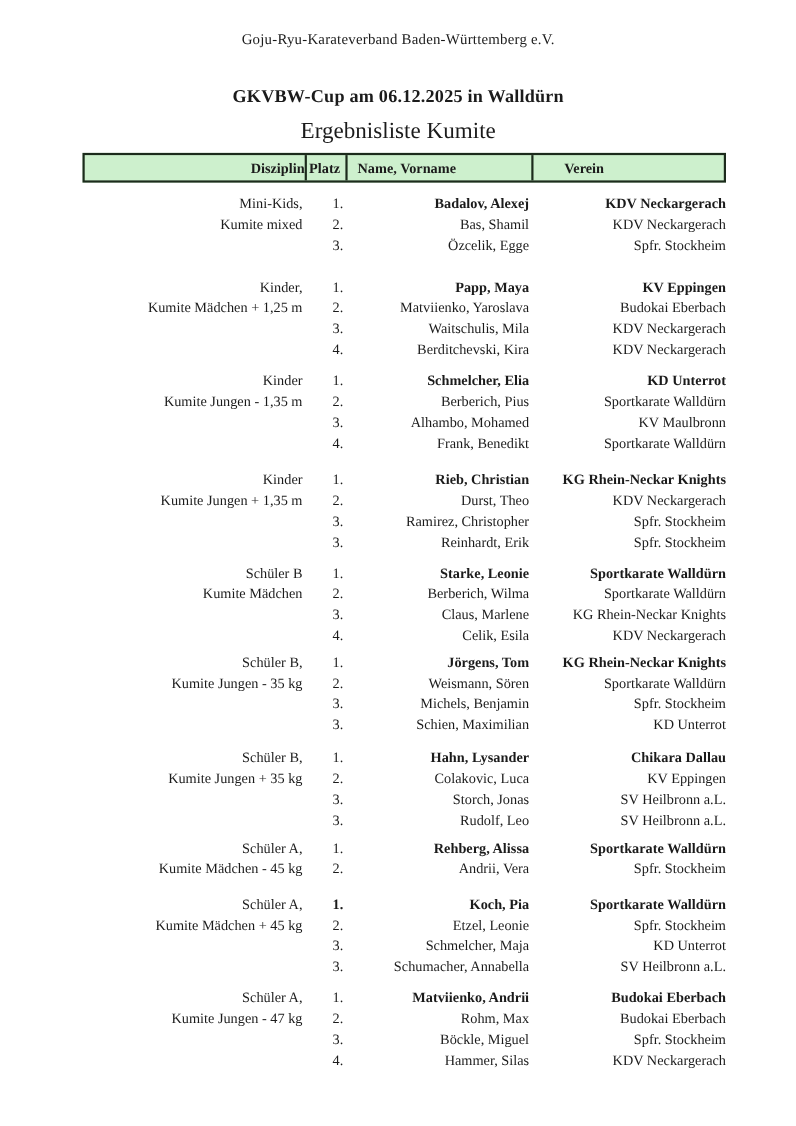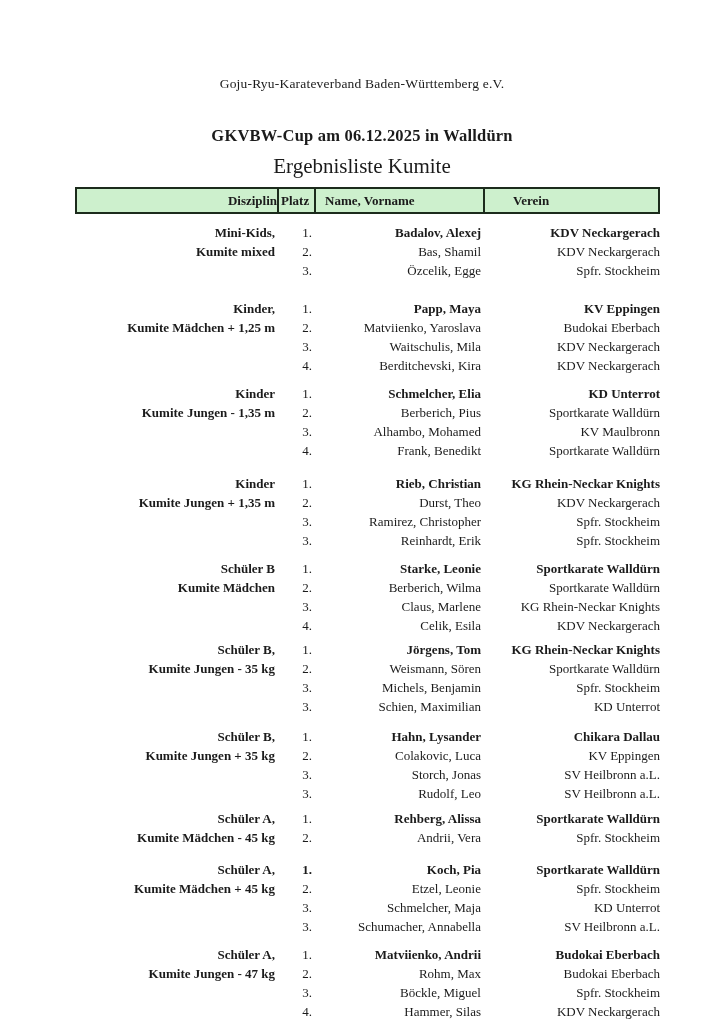--- a/index.html
+++ b/index.html
@@ -1,21 +1,21 @@
 <!DOCTYPE html>
 <html><head>
 <meta charset="utf-8">
 <style>
   html,body{margin:0;padding:0;}
   body{
     width:724px;height:1024px;background:#ffffff;overflow:hidden;position:relative;
     font-family:"Liberation Serif","DejaVu Serif",serif;color:#1b1b1b;
     --header-bg:#cdf0cd; --border-col:#1c2b1c;
   }
-  .page{position:relative;width:724px;height:900px;margin-top:48px;}
+  .page{position:relative;width:724px;height:900px;}
   .org-line{
     padding-top:28px;text-align:center;font-size:13.5px;letter-spacing:.2px;
   }
   .event-title{
     margin-top:34px;text-align:center;font-size:16.5px;font-weight:bold;letter-spacing:.2px;
   }
   .page-title{
     margin-top:8px;text-align:center;font-size:21px;font-weight:normal;
   }
   .content{margin-left:75px;width:585px;text-align:right;}
@@ -28,21 +28,21 @@
   }
   .thead .hcell{padding-left:7px;white-space:nowrap;}
   .thead .hcell.c2{border-left:2px solid var(--border-col);padding-left:2px;align-self:stretch;display:flex;align-items:center;}
   .thead .hcell.c3{border-left:2px solid var(--border-col);padding-left:9px;align-self:stretch;display:flex;align-items:center;}
   .thead .hcell.c4{border-left:2px solid var(--border-col);padding-left:28px;align-self:stretch;display:flex;align-items:center;}
   .groups{margin-top:9px;font-size:13px;}
   .group{
     display:grid;grid-template-columns:200px 37px 169px 179px;
     line-height:19px;
   }
-  .group .disc{grid-column:1;padding-left:7px;white-space:nowrap;font-weight:bold;}
+  .group .disc{grid-column:1;padding-left:7px;white-space:nowrap;}
   .group .platz{grid-column:2;padding-left:8px;}
   .group .name{grid-column:3;padding-left:6px;white-space:nowrap;}
   .group .verein{grid-column:4;padding-left:11px;white-space:nowrap;}
   .b{font-weight:bold;}
   
   .group:nth-child(1){margin-bottom:19px}
   .group:nth-child(2){margin-bottom:9px}
   .group:nth-child(3){margin-bottom:14px}
   .group:nth-child(4){margin-bottom:9px}
   .group:nth-child(5){margin-bottom:5px}

